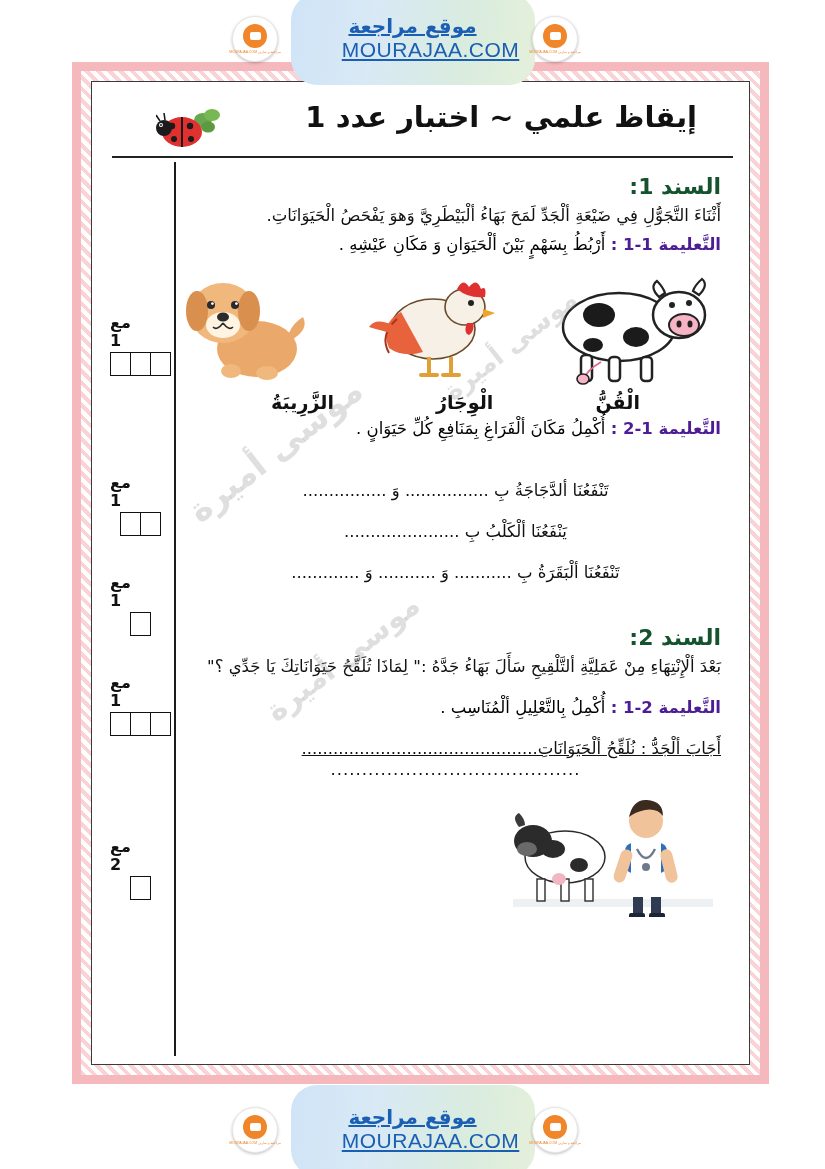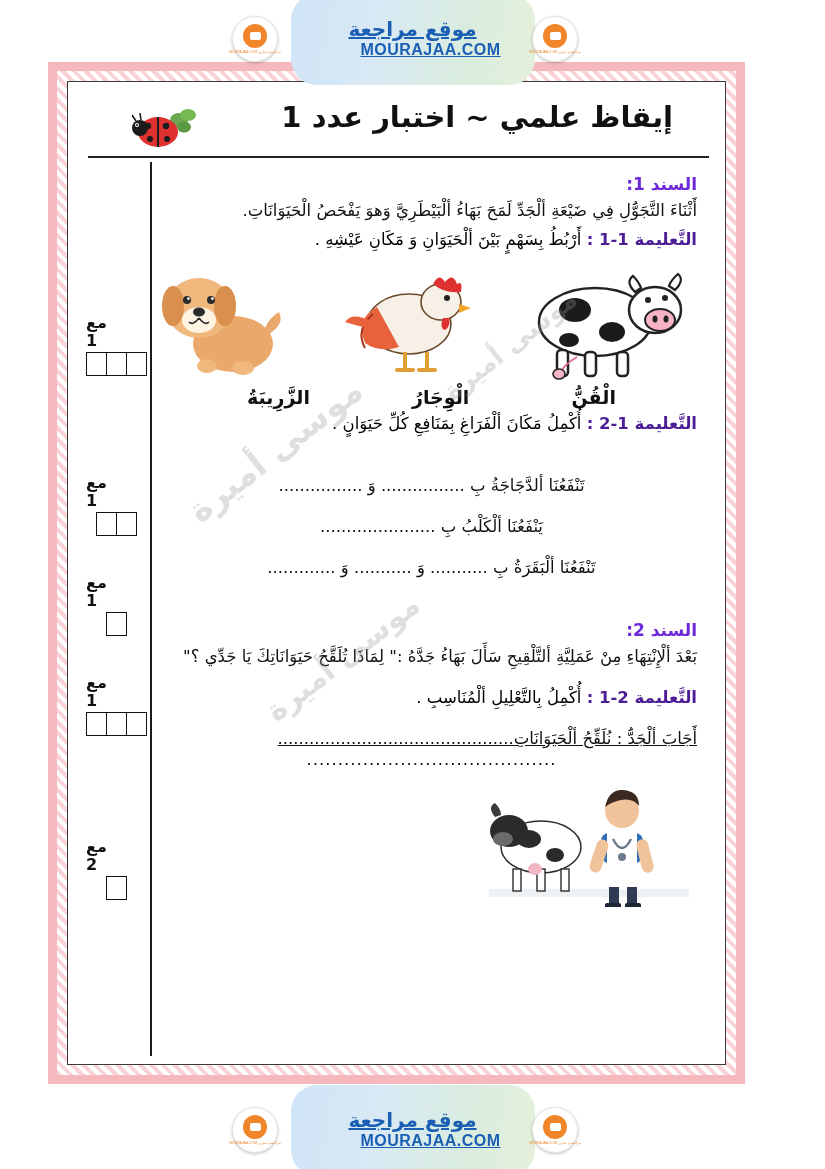--- a/index.html
+++ b/index.html
@@ -37,21 +37,21 @@
     flex-direction: column;
     align-items: center;
     justify-content: center;
     line-height: 1.15;
   }
   .banner-pill .l1 {
     font-size: 20px; color: #1a5fb4; font-weight: bold;
     text-decoration: underline;
   }
   .banner-pill .l2 {
-    font-size: 16px; color: #1a5fb4; font-weight: bold;
+    font-size: 21px; color: #1a5fb4; font-weight: normal;
     text-decoration: underline;
     font-family: "Liberation Sans", sans-serif;
     letter-spacing: .5px;
     padding-left: 36px;
   }
   .logo-badge {
     width: 46px; height: 46px;
     border-radius: 50%;
     background: #ffffff;
     border: 1px solid #e6e6e6;
@@ -78,21 +78,21 @@
     white-space: nowrap;
   }
   .badge-left  { position: absolute; left: 232px; }
   .badge-right { position: absolute; left: 532px; }
   .banner.bottom .badge-left  { left: 232px; }
   .banner.bottom .badge-right { left: 532px; }
 
   
   .frame-outer {
     position: absolute;
-    left: 48px; top: 62px;
+    left: 72px; top: 62px;
     width: 697px; height: 1022px;
     border: 9px solid #f4b8bd;
     background:
       repeating-linear-gradient(45deg, #f9d3d6 0 4px, #ffffff 4px 8px);
     z-index: 5;
   }
   .frame-inner {
     position: absolute;
     left: 10px; top: 10px; right: 10px; bottom: 10px;
     background: #ffffff;
@@ -156,21 +156,21 @@
     display: block;
     width: 21px; height: 24px;
     border: 1px solid #111;
     margin-left: -1px;
     background: #fff;
   }
   .boxes.one span { width: 21px; }
 
   
   .sanad {
-    color: #6d28d9; font-weight: bold; font-size: 17px;
+    color: #14532d; font-weight: bold; font-size: 22px;
     margin: 2px 0 3px 0; direction: rtl;
   }
   .para {
     font-size: 16.5px; color: #111; line-height: 1.65;
     direction: rtl; margin: 0 0 2px 0;
   }
   .taalima {
     font-size: 16.5px; line-height: 1.6; direction: rtl; margin: 3px 0;
   }
   .taalima .red { color: #4c1d95; font-weight: bold; }

